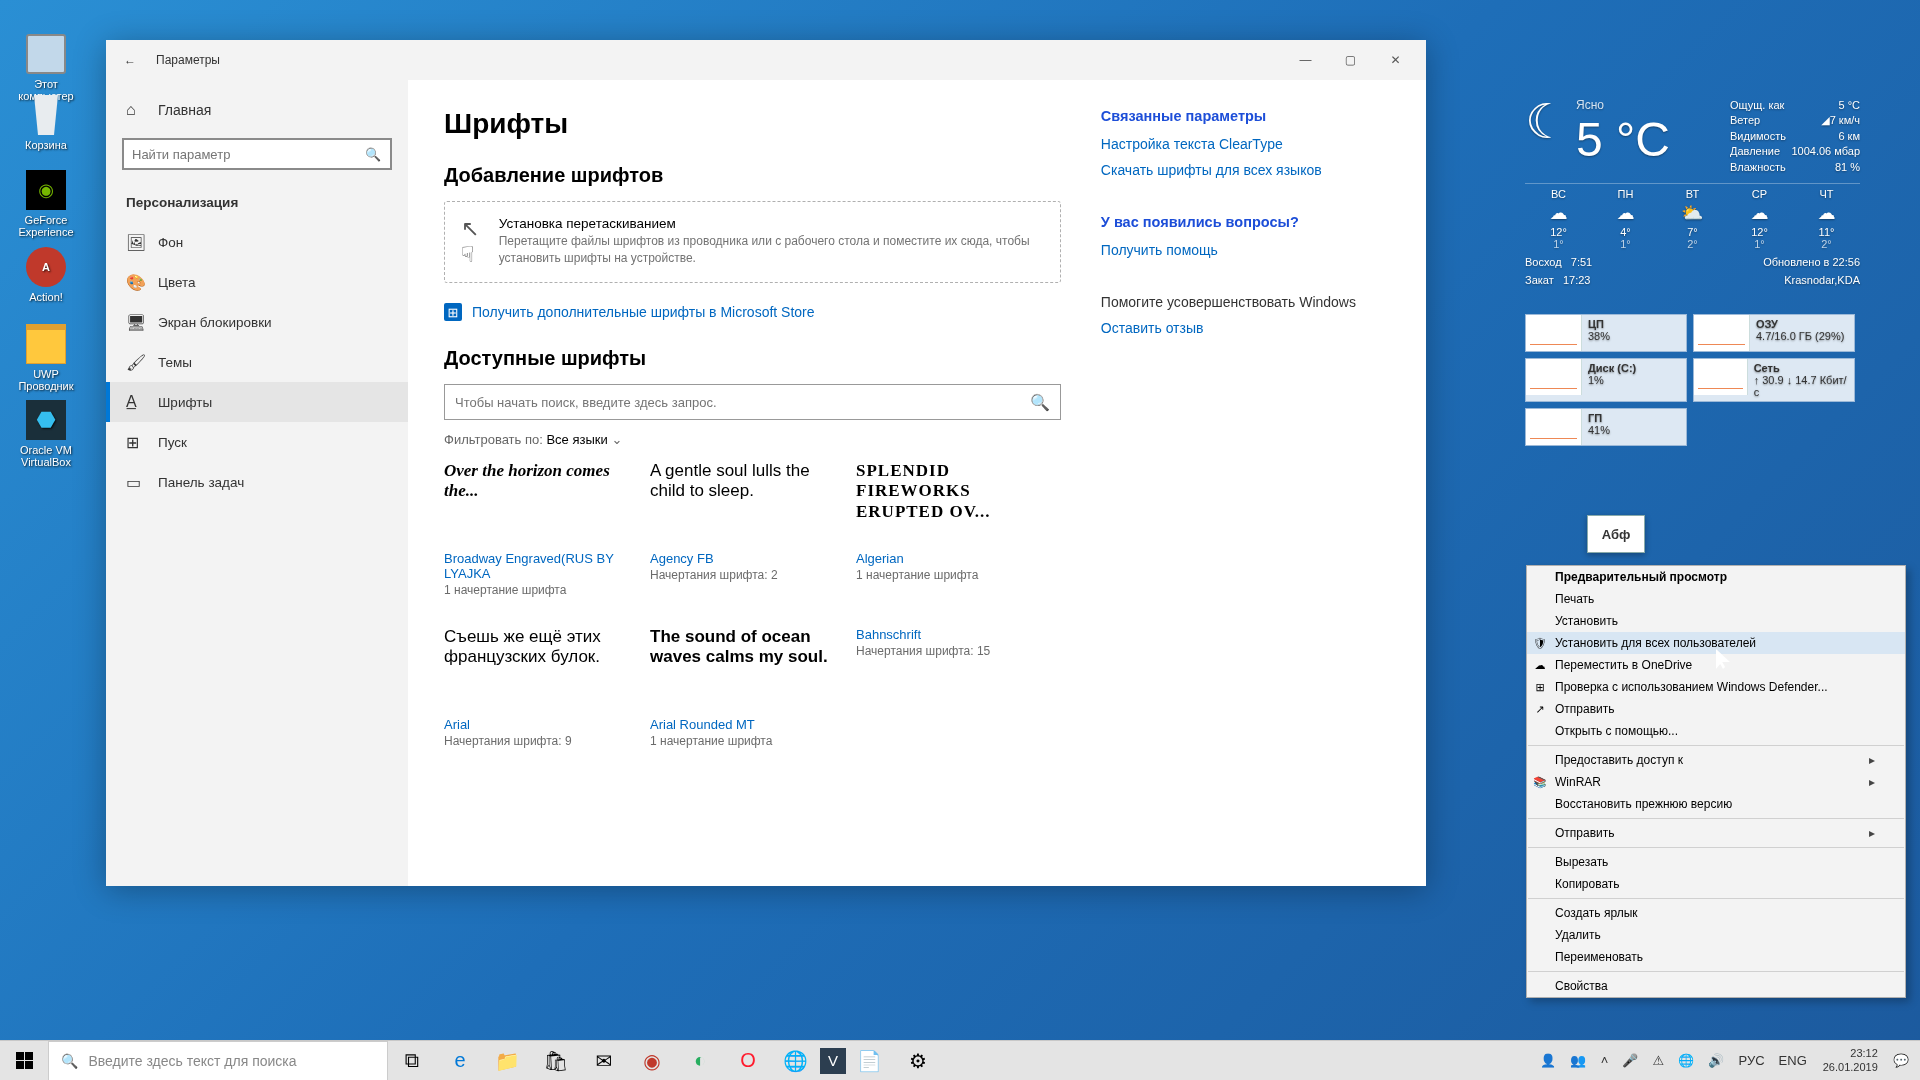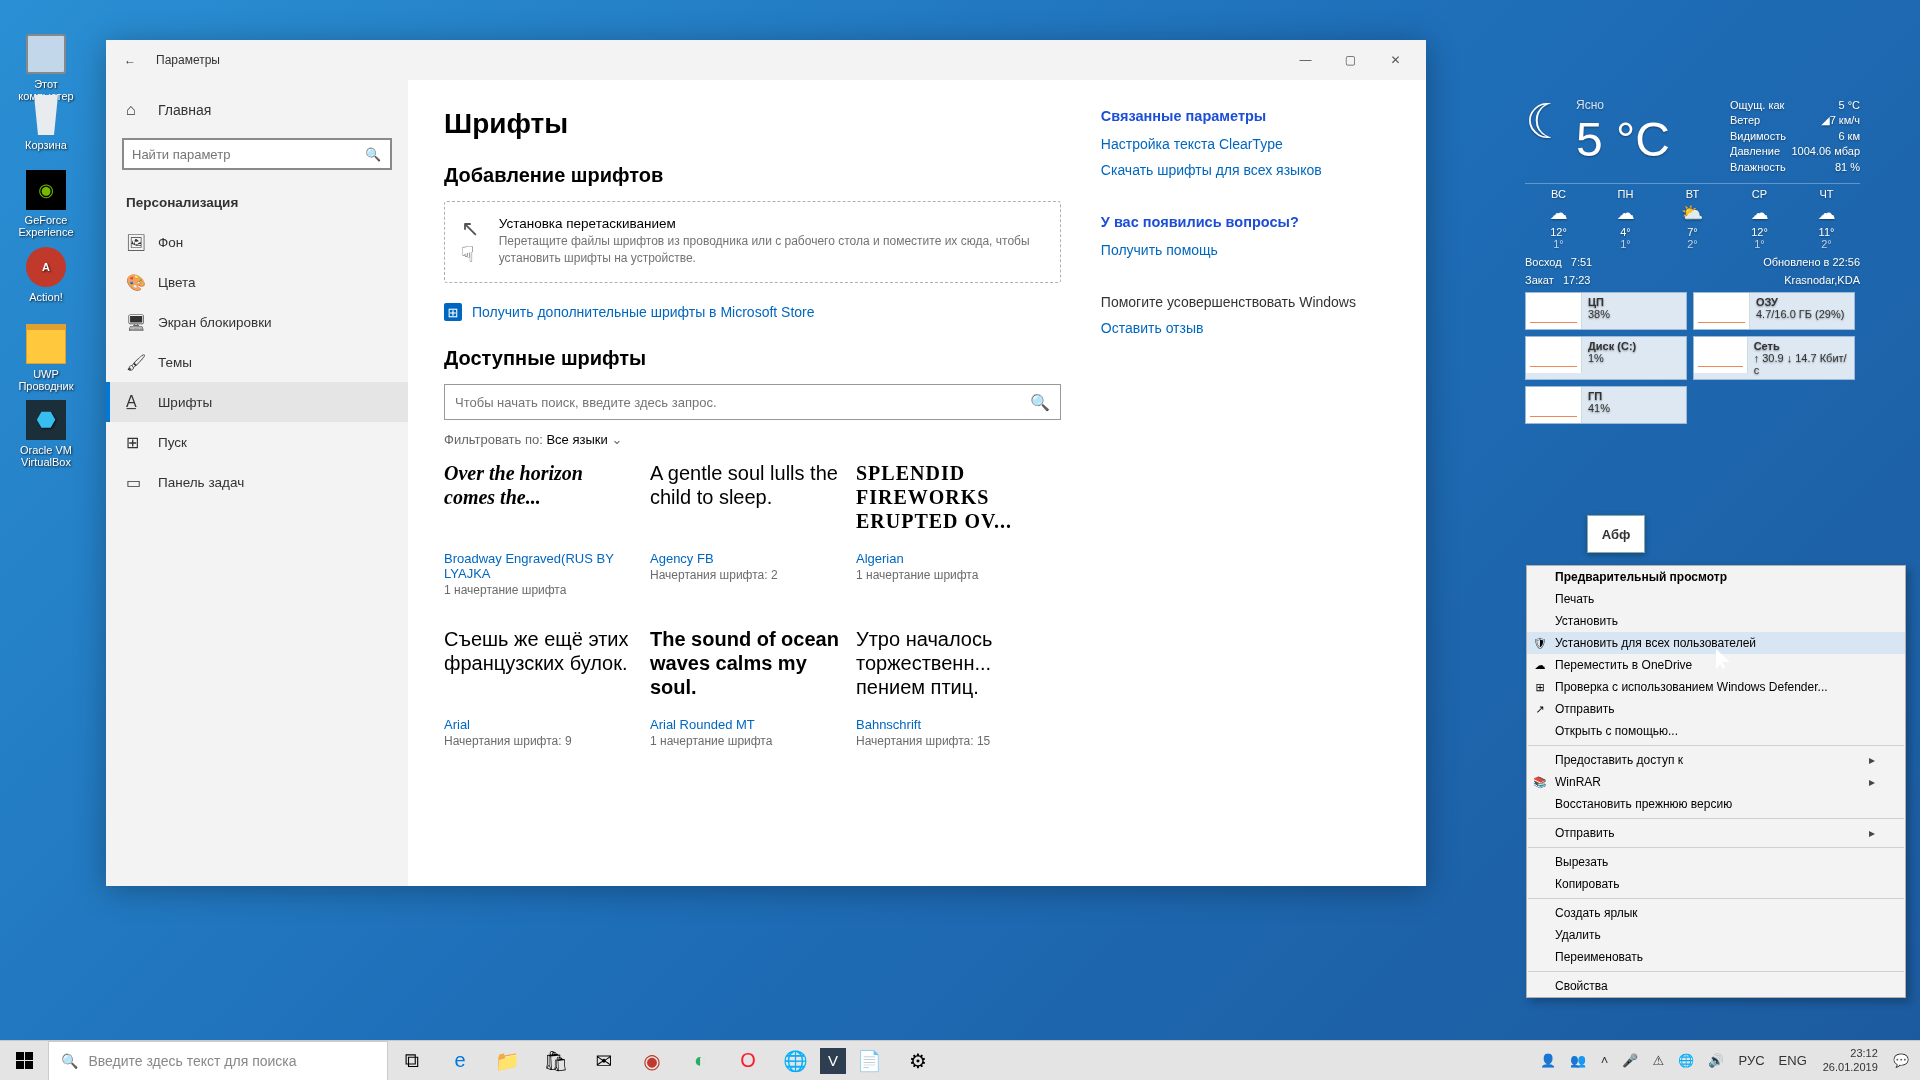--- a/index.html
+++ b/index.html
@@ -40,21 +40,21 @@
 .dz-text .dz-title { font-size: 13.5px; margin-bottom: 2px; color: #000; }
 .dz-text .dz-sub { font-size: 12px; color: #737373; line-height: 1.4; }
 .ms-link { display: flex; align-items: center; gap: 10px; margin: 20px 0 26px; font-size: 14px; color: #0067c0; }
 .ms-link .msi { width: 18px; height: 18px; background: #0067c0; color: #fff; display:flex;align-items:center;justify-content:center;font-size:13px;border-radius:2px; }
 .font-search { height: 36px; border: 1px solid #999; display: flex; align-items: center; padding: 0 10px; margin-bottom: 12px; }
 .font-search input { flex:1; border:none; outline:none; font-size:13px; }
 .filter-row { font-size: 13px; color: #666; margin-bottom: 14px; }
 .filter-row b { color: #000; font-weight: normal; }
 .font-grid { display: flex; flex-wrap: wrap; gap: 30px 16px; }
 .font-card { width: 190px; }
-.font-sample { font-size: 20px; line-height: 1.2; height: 78px; margin-bottom: 12px; overflow: hidden; color: #000; }
+.font-sample { font-size: 17px; line-height: 1.2; height: 78px; margin-bottom: 12px; overflow: hidden; color: #000; }
 .font-name { font-size: 13px; color: #0067c0; margin-bottom: 2px; }
 .font-meta { font-size: 12px; color: #6b6b6b; }
 .f-broadway { font-family: serif; font-weight: bold; font-style: italic; }
 .f-agency { font-family: "Arial Narrow", sans-serif; }
 .f-algerian { font-family: serif; font-variant: small-caps; letter-spacing: 1px; font-weight: bold; }
 .f-arial { font-family: Liberation Sans, sans-serif; }
 .f-rounded { font-family: "Arial Rounded MT Bold", Arial; font-weight: bold; }
 .f-bahn { font-family: "Bahnschrift", Arial; }
 .aside { margin-left: 40px; width: 300px; font-size: 14px; }
 .aside h3 { font-size: 14.5px; font-weight: 600; margin-bottom: 12px; margin-top: 0; color: #1d4ed8; }
@@ -67,21 +67,21 @@
 .gadget .top { display: flex; gap: 8px; }
 .gadget .moon { font-size: 48px; line-height: 1; }
 .gadget .temp { font-size: 48px; font-weight: 300; }
 .gadget .cond { font-size: 12px; opacity: 0.8; }
 .gadget .right { font-size: 11px; line-height: 1.4; margin-left: auto; }
 .gadget .right .row { display:flex; justify-content:space-between; width: 130px; }
 .forecast { display: flex; justify-content: space-between; margin-top: 8px; border-top: 1px solid rgba(255,255,255,0.3); padding-top: 4px; }
 .fc { text-align: center; font-size: 11px; flex:1; }
 .fc .wic { font-size: 18px; margin: 2px 0; }
 .sun-row { display:flex; justify-content: space-between; font-size:11px; margin-top: 6px; }
-.perf { display: flex; flex-wrap: wrap; gap: 6px; margin-top: 6px; }
+.perf { display: flex; flex-wrap: wrap; gap: 6px; margin-top: 28px; }
 .perf-card { width: 162px; background: rgba(255,255,255,0.85); border: 1px solid #9cb9d8; display: flex; color: #333; font-size: 11px; }
 .perf-card .graph { width: 56px; height: 36px; background: #fff; border-right: 1px solid #cdd; position:relative; }
 .perf-card .graph::before { content:""; position:absolute; inset: 14px 4px 6px 4px; border-bottom: 1px solid #e85; }
 .perf-card .info { padding: 3px 6px; }
 .perf-card .pn { font-weight: 600; }
 
 
 .font-file { position: absolute; right: 275px; top: 515px; width: 58px; height: 38px; background: #fff; border: 1px solid #8aa; box-shadow: 0 2px 6px rgba(0,0,0,0.3); display:flex;align-items:center;justify-content:center;font-size:13px;font-weight:bold;color:#333; }
 
 
@@ -210,21 +210,20 @@
               <div class="font-sample f-arial">Съешь же ещё этих французских булок.</div>
   <div class="font-name">Arial</div>
   <div class="font-meta">Начертания шрифта: 9</div>
             </div>
             <div class="font-card">
               <div class="font-sample f-rounded">The sound of ocean waves calms my soul.</div>
   <div class="font-name">Arial Rounded MT</div>
   <div class="font-meta">1 начертание шрифта</div>
             </div>
             <div class="font-card">
-              <div class="font-sample f-bahn">Утро началось торжественн... пением птиц.</div>
   <div class="font-name">Bahnschrift</div>
   <div class="font-meta">Начертания шрифта: 15</div>
             </div>
           </div>
       </div>
       <div class="aside">
         <div class="group">
           <h3>Связанные параметры</h3>
           <a>Настройка текста ClearType</a>
           <a>Скачать шрифты для всех языков</a>

